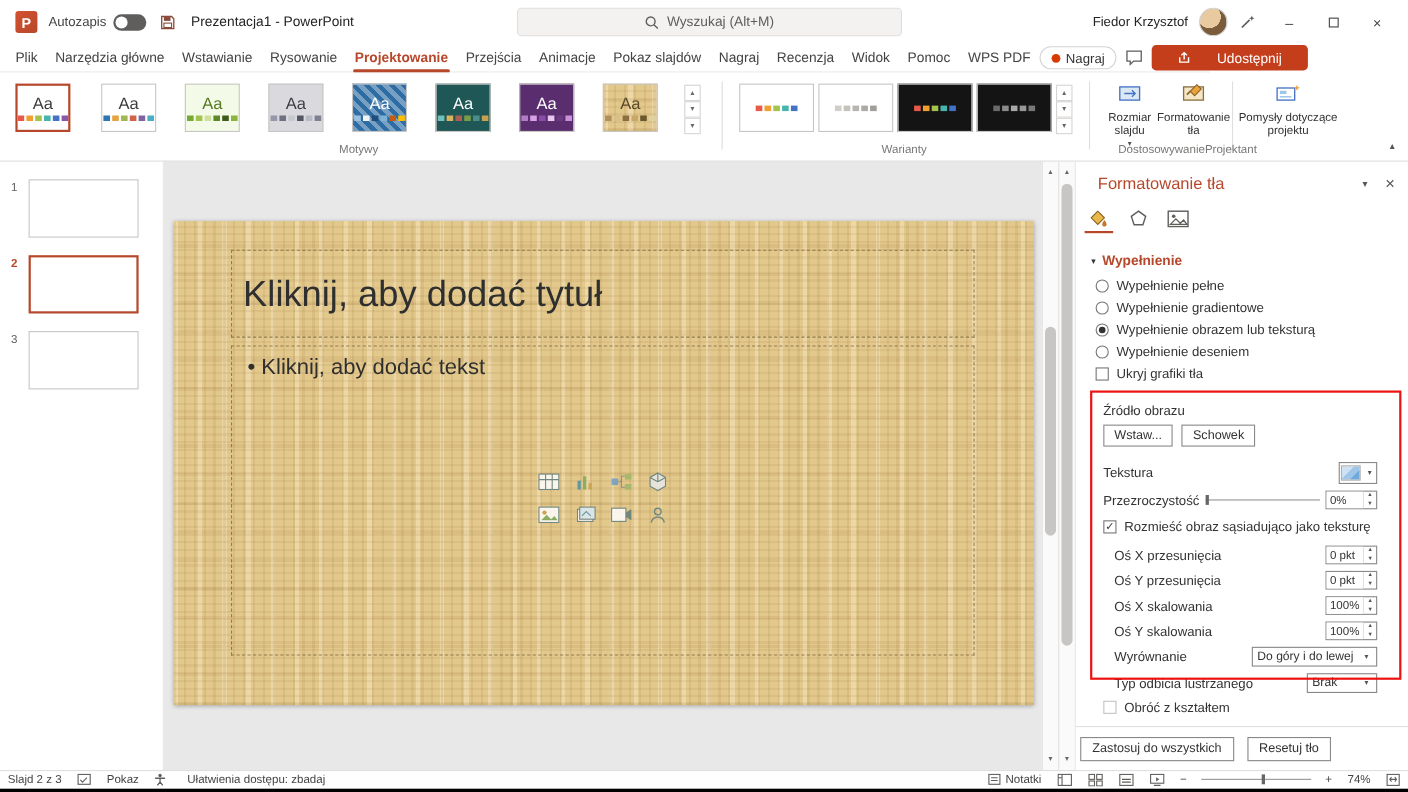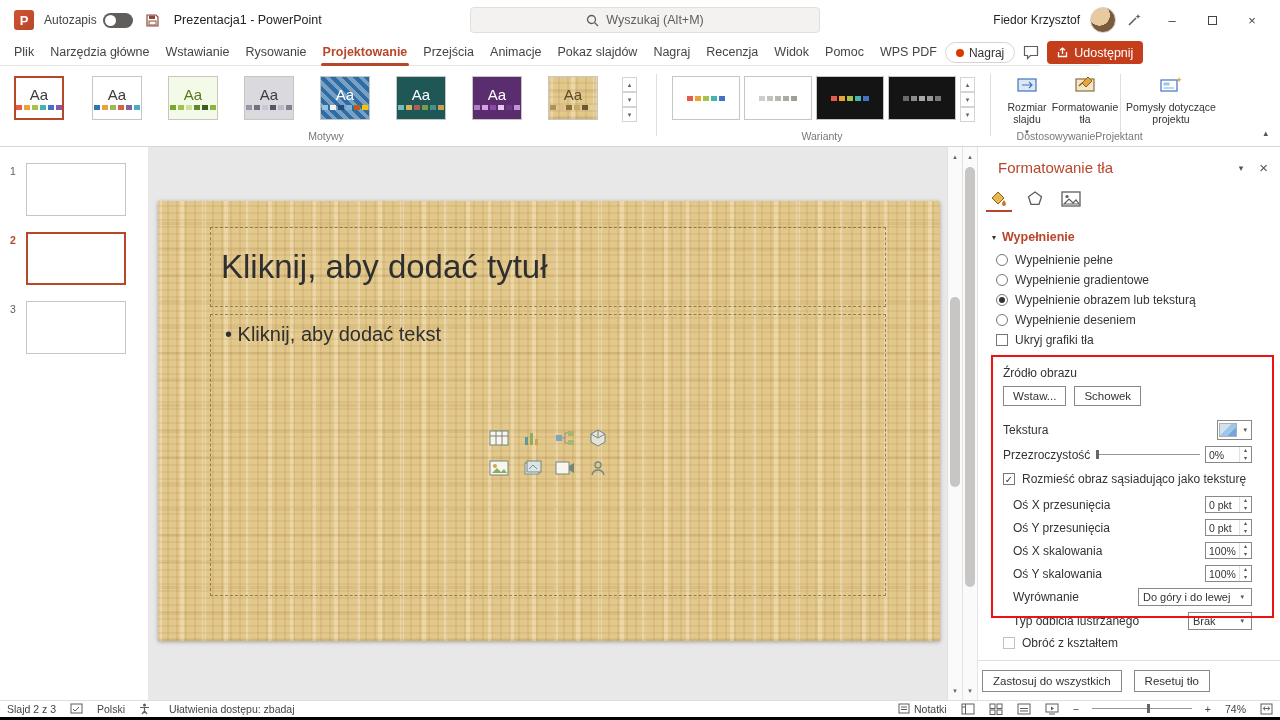--- a/index.html
+++ b/index.html
@@ -25,21 +25,21 @@
 
   
   .tabrow { position:absolute; left:0; top:40px; width:1100px; height:26px; background:#fff; display:flex; align-items:center; border-bottom:1px solid #e7e5e3; }
   .tab { padding:0 6px; margin:0 2px; font-size:12.5px; color:#444; height:26px; line-height:25px; position:relative; white-space:nowrap; }
   .tab:first-child { margin-left:8px; }
   .tab.active { color:#b7472a; font-weight:bold; }
   .tab.active::after { content:""; position:absolute; left:4px; right:4px; bottom:0; height:3px; background:#b7472a; border-radius:2px; }
   .tab-actions { margin-left:auto; display:flex; align-items:center; gap:8px; padding-right:10px; }
   .rec-btn { display:flex; align-items:center; gap:5px; border:1px solid #d6d4d2; border-radius:12px; height:21px; padding:0 10px; font-size:12px; color:#333; }
   .rec-dot { width:8px; height:8px; border-radius:50%; background:#d83b01; }
-  .share-btn { display:flex; align-items:center; gap:6px; background:#c43e1c; color:#fff; border-radius:4px; height:23px; padding:0 10px; font-size:12.5px; }
+  .share-btn { display:flex; align-items:center; gap:24px; background:#c43e1c; color:#fff; border-radius:4px; height:23px; padding:0 24px; font-size:12.5px; }
 
   
   .ribbon { position:absolute; left:0; top:66px; width:1280px; height:81px; background:#fff; border-bottom:1px solid #d8d6d4; }
   .theme-card { position:absolute; top:10px; width:50px; height:44px; border:1px solid #c8c6c4; background:#fff; display:flex; flex-direction:column; align-items:center; justify-content:center; gap:3px; overflow:hidden; }
   .theme-card.selected { border:2px solid #b7472a; }
   .aa { font-size:15px; line-height:15px; }
   .swatches { display:flex; gap:2px; }
   .swatches i { width:6px; height:5px; display:inline-block; }
   .bg-checks { background-image:repeating-linear-gradient(45deg, rgba(255,255,255,.35) 0 4px, transparent 4px 8px); }
   .papyrus { background-color:#e3c88c;
@@ -645,21 +645,21 @@
   </main>
 
   <footer class="statusbar">
     <span class="sb-item">Slajd 2 z 3</span>
     <span class="sb-item">
       <svg width="13" height="12" viewBox="0 0 13 12">
           <rect x="1" y="1" width="11" height="9" fill="none" stroke="#605e5c"></rect>
           <path d="M3 6l2 2 4-4" fill="none" stroke="#605e5c"></path>
         </svg>
     </span>
-    <span class="sb-item">Polski</span>
+    <span class="sb-item">Pokaz</span>
     <span class="sb-item">
       <svg width="11" height="12" viewBox="0 0 11 12">
           <circle cx="5.5" cy="2" r="1.5" fill="#605e5c"></circle>
           <path d="M1 4.5h9M5.5 4.5v4M3 11l2.5-3L8 11" fill="none" stroke="#605e5c" stroke-width="1.2"></path>
         </svg>
     </span>
     <span class="sb-item" style="padding-left:12px">Ułatwienia dostępu: zbadaj</span>
 
     <span class="sb-right">
       <span class="sb-item">

